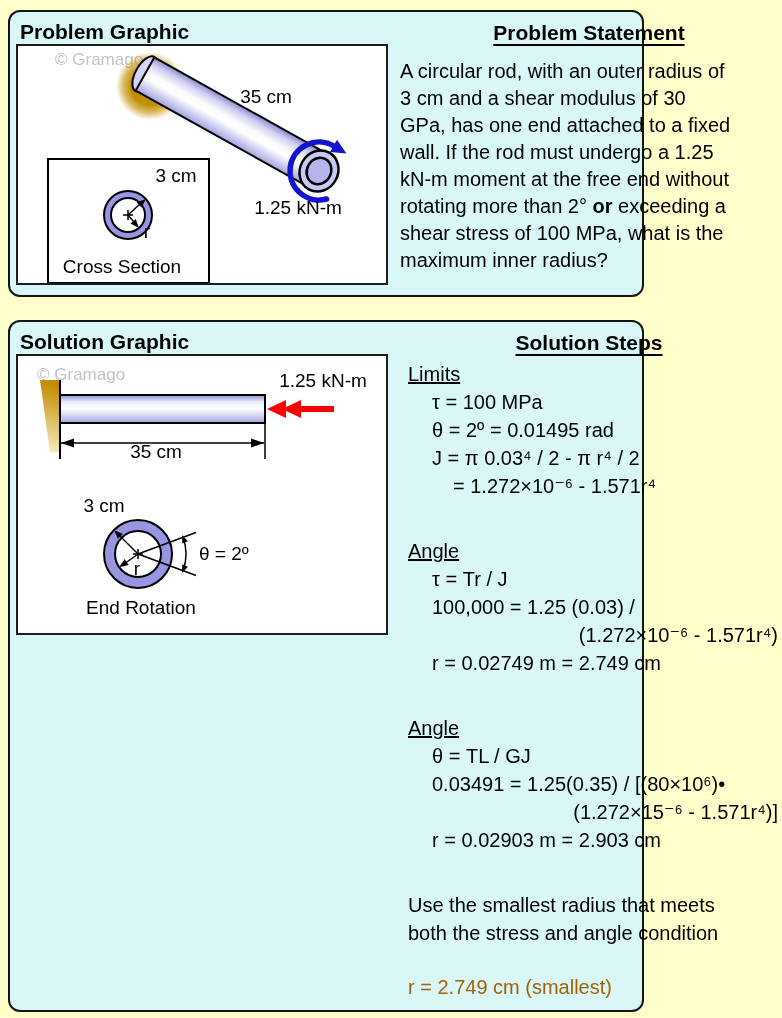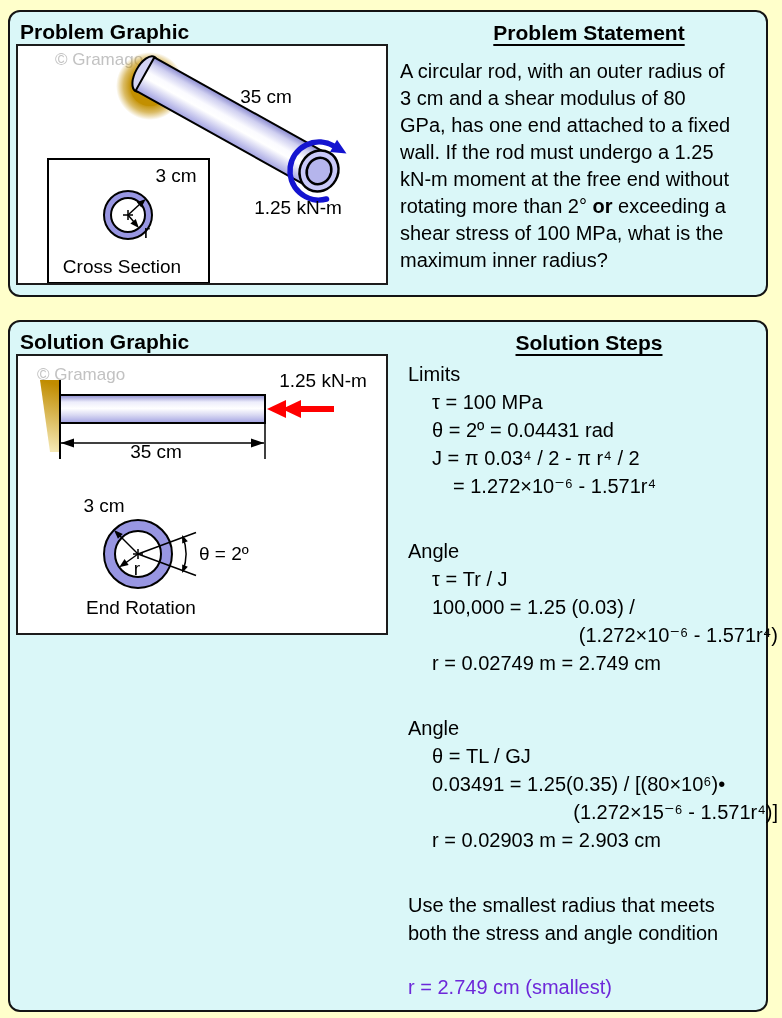--- a/index.html
+++ b/index.html
@@ -4,21 +4,21 @@
 <style>
   html,body { margin:0; padding:0; }
   body {
     width:782px; height:1018px;
     background:#FFFFCB;
     font-family:"Liberation Sans","DejaVu Sans",sans-serif;
     position:relative;
     color:#000;
   }
   .panel {
-    position:absolute; left:8px; width:760px;
+    position:absolute; left:8px; width:636px;
     background:#DAF7F8;
     border:2px solid #141414;
     border-radius:12px;
     box-sizing:border-box;
   }
   #problem-panel { top:10px; height:287px; }
   #solution-panel { top:320px; height:692px; }
   .panel-title {
     position:absolute; top:8px; left:10px;
     font-size:21px; font-weight:bold; line-height:24px;
@@ -37,28 +37,28 @@
     text-decoration:underline;
     text-decoration-thickness:2px;
     text-underline-offset:4px;
     margin:0 0 4px 0;
     text-align:center;
   }
   .stmt { margin-top:12px; font-size:20px; line-height:27px; }
   .stmt .line { white-space:pre; }
   .steps { font-size:20px; line-height:28px; }
   .steps .line { white-space:pre; }
-  .h    { padding-left:8px; }
+  .h    { padding-left:8px;text-decoration:underline; }
   .ind  { padding-left:32px; }
   .ind2 { padding-left:53px; }
   .right{ text-align:right; }
   .sec  { margin-top:37px; }
   .concl{ margin-top:37px; padding-left:8px; }
   .concl .line { white-space:pre; }
-  .answer { margin-top:26px; padding-left:8px; color:#6d28d9; }
+  .answer { margin-top:26px; padding-left:8px; color:#a16207; }
   svg { display:block; }
   svg text { font-family:"Liberation Sans","DejaVu Sans",sans-serif; fill:#000; }
   svg text.wm { fill:#C2C2C2; }
 </style>
 </head>
 <body>
 
 <div class="panel" id="problem-panel">
   <div class="panel-title">Problem Graphic</div>
 
@@ -117,21 +117,21 @@
         <text x="129" y="192" font-size="19" text-anchor="middle">r</text>
         <text x="104" y="227" font-size="19" text-anchor="middle">Cross Section</text>
       </g>
     </svg>
   </div>
 
   <div class="col">
     <div class="col-title">Problem Statement</div>
     <div class="stmt">
       <div class="line">A circular rod, with an outer radius of</div>
-      <div class="line">3 cm and a shear modulus of 80</div>
+      <div class="line">3 cm and a shear modulus of 30</div>
       <div class="line">GPa, has one end attached to a fixed</div>
       <div class="line">wall. If the rod must undergo a 1.25</div>
       <div class="line">kN-m moment at the free end without</div>
       <div class="line"><span>rotating more than 2° </span><b>or</b><span> exceeding a</span></div>
       <div class="line">shear stress of 100 MPa, what is the</div>
       <div class="line">maximum inner radius?</div>
     </div>
   </div>
 </div>
 
@@ -202,21 +202,21 @@
       <text x="123" y="258" font-size="19" text-anchor="middle">End Rotation</text>
     </svg>
   </div>
 
   <div class="col">
     <div class="col-title">Solution Steps</div>
     <div class="steps">
       <div>
         <div class="line h">Limits</div>
         <div class="line ind">τ = 100 MPa</div>
-        <div class="line ind">θ = 2º = 0.04431 rad</div>
+        <div class="line ind">θ = 2º = 0.01495 rad</div>
         <div class="line ind">J = π 0.03⁴ / 2 - π r⁴ / 2</div>
         <div class="line ind2">= 1.272×10⁻⁶ - 1.571r⁴</div>
       </div>
       <div class="sec">
         <div class="line h">Angle</div>
         <div class="line ind">τ = Tr / J</div>
         <div class="line ind">100,000 = 1.25 (0.03) /</div>
         <div class="line right">(1.272×10⁻⁶ - 1.571r⁴)</div>
         <div class="line ind">r = 0.02749 m = 2.749 cm</div>
       </div>

